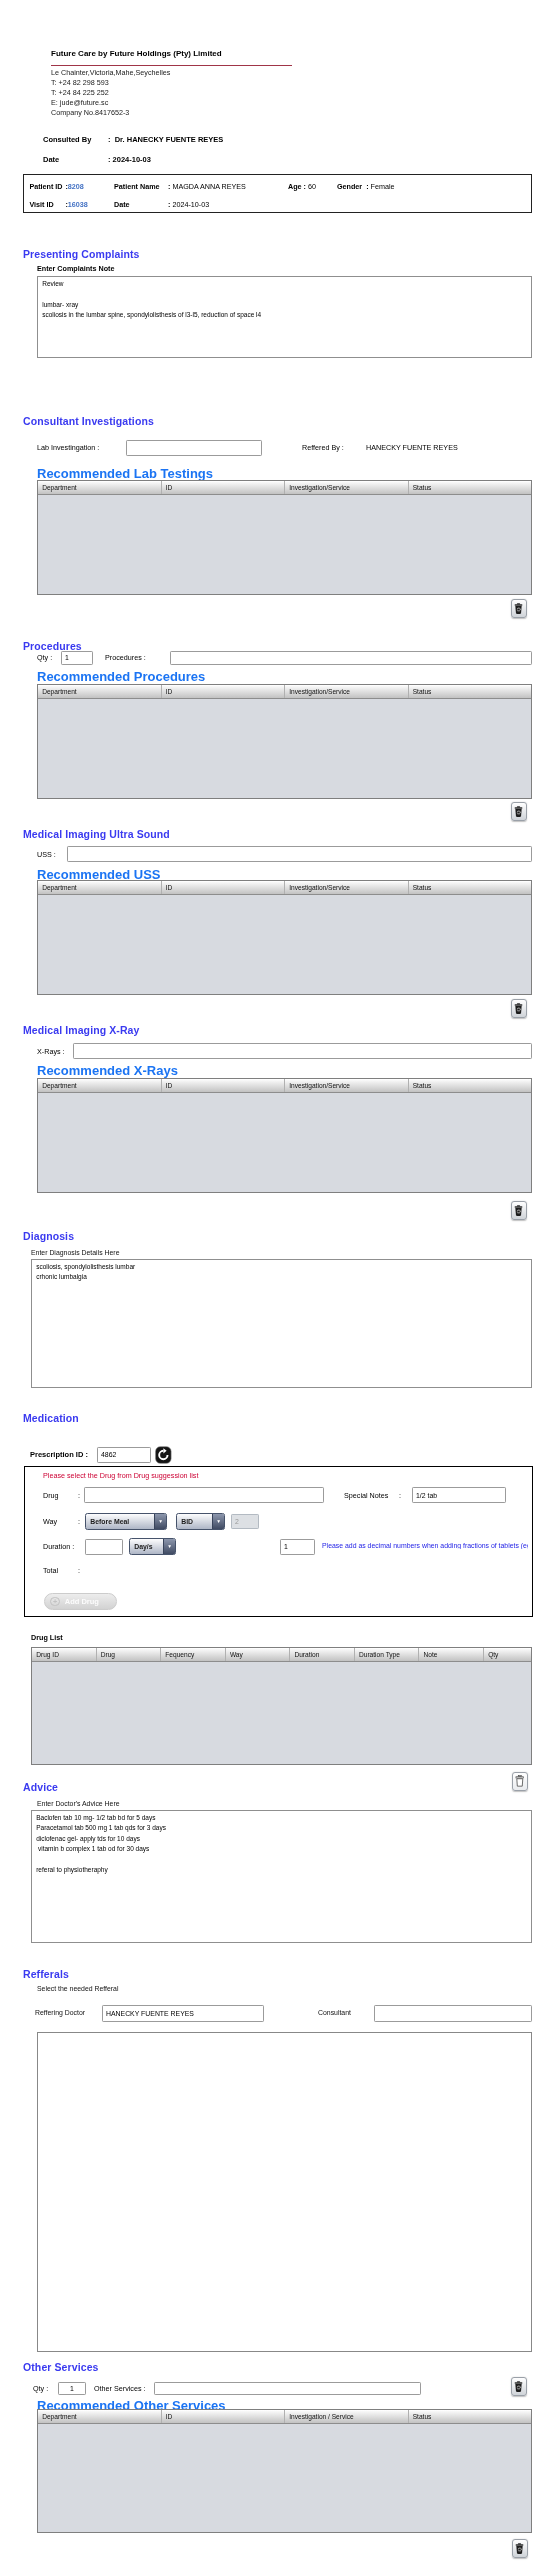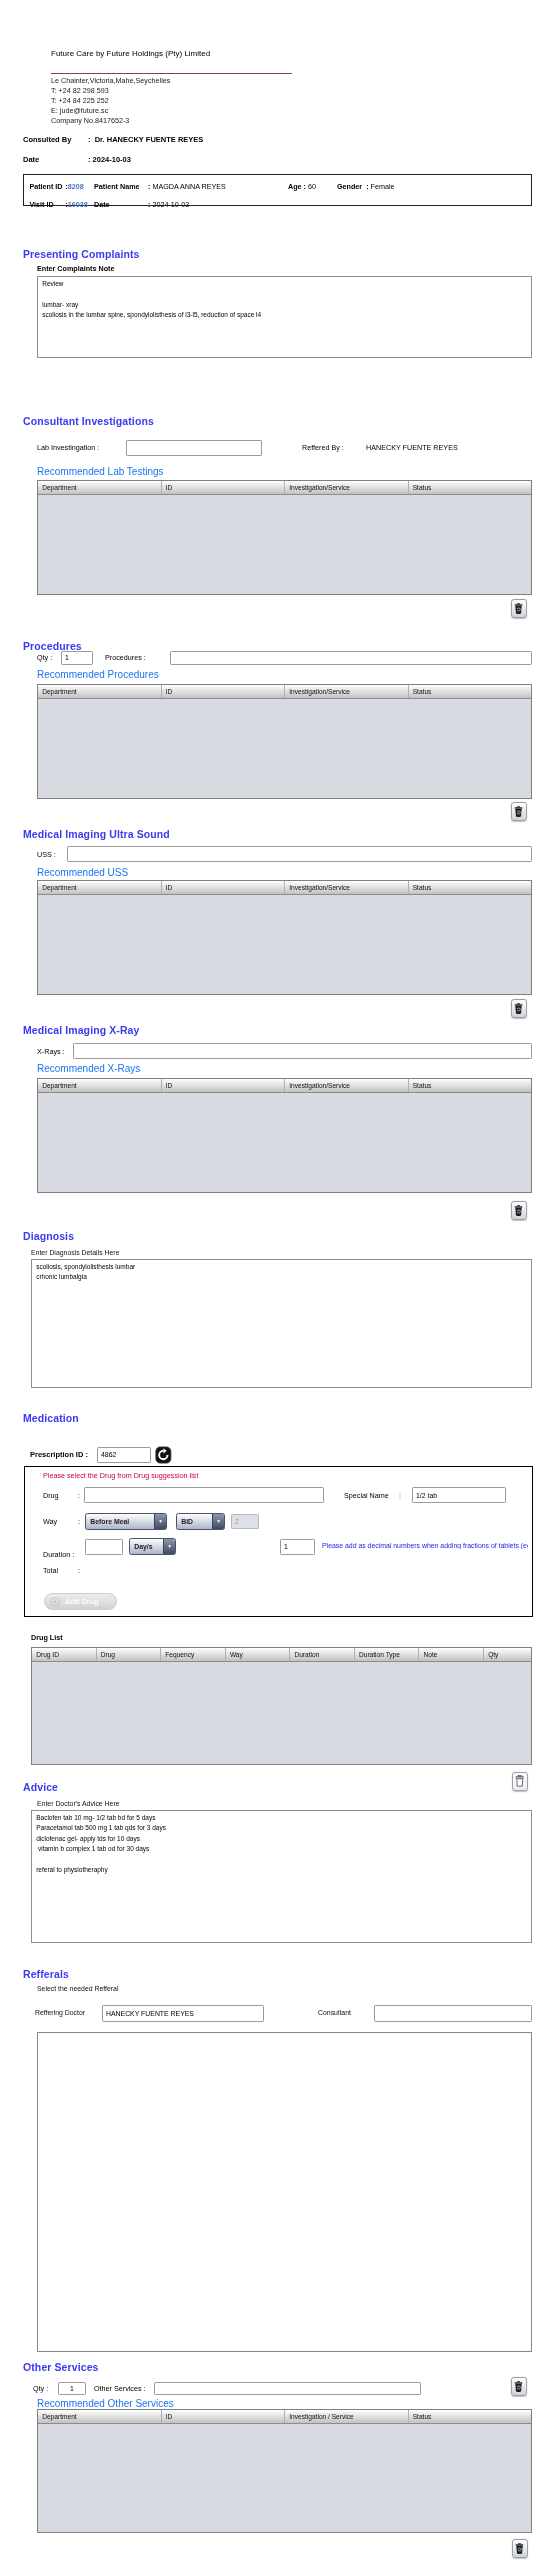--- a/index.html
+++ b/index.html
@@ -5,21 +5,21 @@
   :root{
     --title:#3a3af0; --link:#1b74f3; --idblue:#4472c4; --alert:#cc0033;
     --hint:#2323e6; --logoblue:#2b3990; --logored:#e8212e; --underline:#a03548;
   }
   *{margin:0;padding:0;box-sizing:border-box;}
   body{background:#fff;font-family:"Liberation Sans",sans-serif;color:#000;}
   #page{position:relative;width:556px;height:2576px;background:#fff;margin:0 auto;overflow:hidden;}
   .abs{position:absolute;}
   .b{font-weight:bold;}
   .sec-title{position:absolute;font-size:10.5px;font-weight:bold;color:var(--title);letter-spacing:0.1px;}
-  .rec{position:absolute;font-size:10px;font-weight:normal;color:var(--link);}
+  .rec{position:absolute;font-size:13px;font-weight:bold;color:var(--link);}
   .lbl{position:absolute;font-size:7.2px;color:#000;}
   .hintlbl{position:absolute;font-size:6.9px;color:#111;}
   .inp{position:absolute;border:0.6px solid #9b9b9b;background:#fff;font-size:6.9px;font-family:inherit;padding:1.2px 3px;border-radius:1.2px;}
   .ta{position:absolute;border:0.6px solid #8f8f8f;background:#fff;font-size:6.5px;line-height:1.6;padding:1.8px 4.2px;resize:none;font-family:inherit;color:#000;border-radius:0;}
   .tbl{position:absolute;border:0.6px solid #7f7f7f;background:#fff;}
   .thead{display:flex;background:linear-gradient(#fefefe,#c2c2c2);border-bottom:0.6px solid #8d8d8d;}
   .th{flex:1;padding:3px 4.2px;font-size:6.6px;color:#111;border-right:0.6px solid #b0b0b0;box-shadow:inset 0 0.6px 0 #fff;white-space:nowrap;overflow:hidden;}
   .th:last-child{border-right:none;}
   .tbody{background:#d7dae0;}
   .trash{position:absolute;width:15.5px;height:18.5px;border:0.6px solid #9aa0a8;border-radius:3px;background:linear-gradient(#ffffff,#cfd3d8);display:flex;align-items:center;justify-content:center;cursor:pointer;box-shadow:0 0.6px 1.2px rgba(0,0,0,.25);}
@@ -29,22 +29,22 @@
   .alertx{position:absolute;font-size:7.2px;color:var(--alert);}
   .bluehint{position:absolute;font-size:6.9px;color:var(--hint);white-space:nowrap;overflow:hidden;}
   .addbtn{position:absolute;display:flex;align-items:center;gap:4.8px;width:73px;height:16.7px;border-radius:8.4px;background:linear-gradient(#ededed,#d2d2d2);border:0.6px solid #cccccc;color:#fcfcfc;font-weight:bold;font-size:7.5px;padding-left:5.4px;cursor:default;}
   .plusc{width:9.6px;height:9.6px;border:1.2px solid #c2c2c2;border-radius:50%;color:#c2c2c2;font-size:7.2px;line-height:7.2px;display:flex;align-items:center;justify-content:center;font-weight:bold;}
   .medbox{position:absolute;border:1.8px solid #000;background:#fff;}
   .refbox{position:absolute;border:0.6px solid #888;background:#fff;}
   .pbox{position:absolute;border:1.2px solid #222;background:#fff;}
   .pcell{position:absolute;font-size:7.2px;white-space:nowrap;}
   .idblue{color:var(--idblue);font-weight:bold;}
   .lblw1{display:inline-block;width:36px;}
-  .lblw2{display:inline-block;width:54px;}
-  .company{display:inline-block;font-size:8px;font-weight:normal;min-width:241px;border-bottom:1.2px solid var(--underline);padding-bottom:15px;}
+  .lblw2{display:inline-block;width:54px;margin-left:20px;}
+  .company{display:inline-block;font-size:8px;font-weight:bold;min-width:241px;border-bottom:1.2px solid var(--underline);padding-bottom:7px;}
   .addr{font-size:7.2px;line-height:10px;margin-top:2.4px;color:#1a1a1a;}
   .consline{position:absolute;font-size:7.5px;font-weight:bold;}
   .dis{background:#dde0e4;color:#999;border:0.6px solid #b3bac2;}
 </style>
 </head>
 <body>
 
 <div id="page">
 
   <div class="abs" style="left:51px;top:47px">
@@ -57,21 +57,21 @@
   </div>
 
 
   <div class="consline" style="left:23px;top:135px">
     <span class="lblw2" style="width:65px">Consulted By</span><span>:</span>&nbsp;&nbsp;<span>Dr.  HANECKY FUENTE REYES</span>
   </div>
   <div class="consline" style="left:23px;top:155px">
     <span class="lblw2" style="width:65px">Date</span><span>:</span>&nbsp;<span>2024-10-03</span>
   </div>
 
-  <div class="pbox" style="left:23px;top:174px;width:509px;height:32px">
+  <div class="pbox" style="left:23px;top:174px;width:509px;height:39px">
     <div class="pcell" style="left:5.4px;top:7.2px">
       <span class="b lblw1">Patient ID</span><span class="b">:</span><span class="idblue">8208</span>
     </div>
     <div class="pcell" style="left:70px;top:7.2px">
       <span class="b lblw2">Patient Name</span><span class="b">:</span>&nbsp;<span>MAGDA ANNA REYES</span>
     </div>
     <div class="pcell" style="left:264px;top:7.2px">
       <span class="b">Age</span>&nbsp;<span class="b">:</span>&nbsp;<span>60</span>
     </div>
     <div class="pcell" style="left:313px;top:7.2px">
@@ -203,37 +203,37 @@
         <path d="M14 3.5 l5.5 4.5 -5.5 4.5 z" fill="#fff"></path>
       </svg>
   </button>
 
   <div class="medbox" style="left:24px;top:1466px;width:509px;height:151px">
     <div class="alertx" style="left:18px;top:3.6px">Please select the Drug from Drug suggession list</div>
 
     <div class="lbl" style="left:18px;top:24px">Drug</div>
     <div class="lbl" style="left:53px;top:24px">:</div>
     <input class="inp" style="left: 59px; top: 20.3px; width: 240px; height: 16px;" value="">
-    <div class="lbl" style="left:319px;top:24px">Special Name</div>
+    <div class="lbl" style="left:319px;top:24px">Special Notes</div>
     <div class="lbl" style="left:374px;top:24px">:</div>
     <input class="inp" style="left: 387px; top: 20.3px; width: 94px; height: 16px;" value="1/2 tab">
 
     <div class="lbl" style="left:18px;top:50px">Way</div>
     <div class="lbl" style="left:53px;top:50px">:</div>
     <div class="sel" style="left:60px;top:46px;width:82px">
       <span>Before Meal</span>
       <span class="sel-arr">▼</span>
     </div>
     <div class="sel" style="left:151px;top:46px;width:49px">
       <span>BID</span>
       <span class="sel-arr">▼</span>
     </div>
     <input class="inp dis" style="left: 206px; top: 47px; width: 27.5px; height: 15px;" disabled="" value="2">
 
-    <div class="lbl" style="left:18px;top:83px">Duration :</div>
+    <div class="lbl" style="left:18px;top:75px">Duration :</div>
     <input class="inp" style="left: 60px; top: 72px; width: 38px; height: 15.5px;" value="">
     <div class="sel" style="left:104px;top:71px;width:47px">
       <span>Day/s</span>
       <span class="sel-arr">▼</span>
     </div>
     <input class="inp" style="left: 255px; top: 72px; width: 35px; height: 15.5px;" value="1">
     <div class="bluehint" style="left:297px;top:75px;width:206px">Please add as decimal numbers when adding fractions of tablets (eg...</div>
 
     <div class="lbl" style="left:18px;top:99px">Total</div>
     <div class="lbl" style="left:53px;top:99px">:</div>

